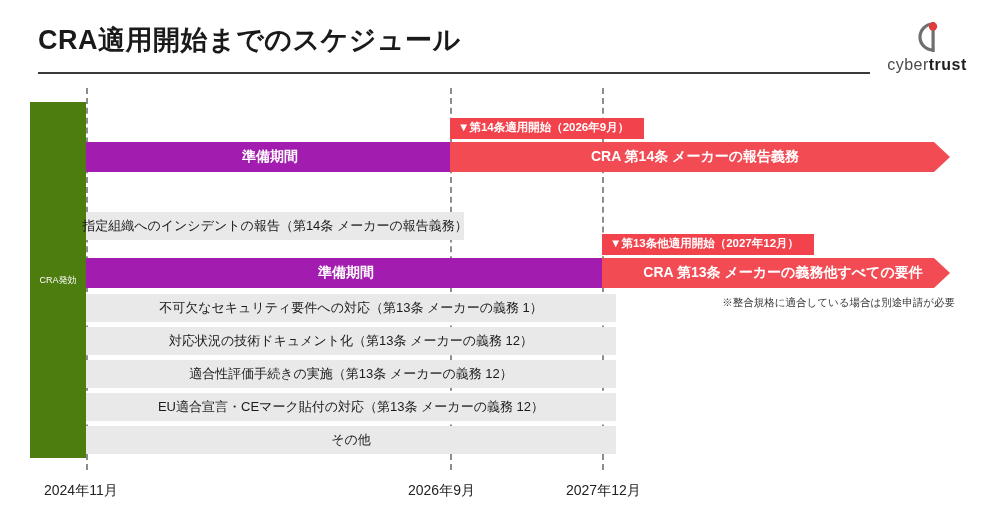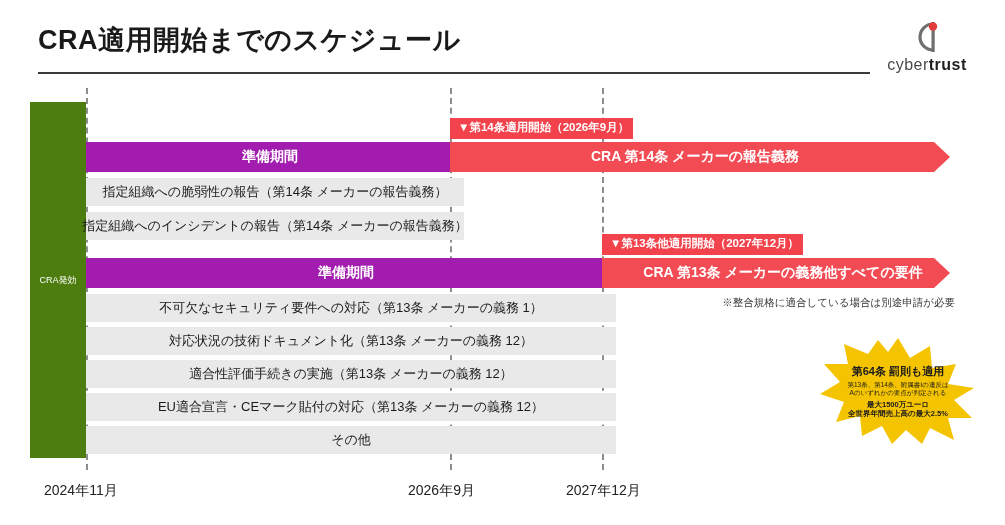--- a/index.html
+++ b/index.html
@@ -130,21 +130,21 @@
   .bar-prep2 { left: 86px; top: 258px; width: 530px; }
   .bar-art13 { left: 602px; top: 258px; width: 348px; padding-left: 24px; }
 
   
   .callout {
     position: absolute;
     background: #f2424b;
     color: #ffffff;
     font-size: 11.5px;
     font-weight: bold;
-    padding: 3px 4px 4px 8px;
+    padding: 3px 15px 4px 8px;
     white-space: nowrap;
     line-height: 1.2;
   }
   .callout.c1 { left: 450px; top: 118px; }
   .callout.c2 { left: 602px; top: 234px; }
 
   
   .row {
     position: absolute;
     height: 28px;
@@ -221,48 +221,35 @@
   <div class="cra-effective">CRA発効</div>
 
   <div class="bar blue bar-prep1">
     <span class="bar-label">準備期間</span>
   </div>
   <div class="callout c1">▼第14条適用開始（2026年9月）</div>
   <div class="bar red bar-art14">
     <span class="bar-label">CRA 第14条 メーカーの報告義務</span>
   </div>
 
-  <div class="row g1" style="top:178px">指定組織への脆弱性の報告（第14条 メーカーの報告義務）</div>
   <div class="row g1" style="top:212px">指定組織へのインシデントの報告（第14条 メーカーの報告義務）</div>
 
   <div class="callout c2">▼第13条他適用開始（2027年12月）</div>
   <div class="bar blue bar-prep2">
     <span class="bar-label">準備期間</span>
   </div>
   <div class="bar red bar-art13">
     <span class="bar-label">CRA 第13条 メーカーの義務他すべての要件</span>
   </div>
   <div class="note">※整合規格に適合している場合は別途申請が必要</div>
 
   <div class="row g2" style="top:294px">不可欠なセキュリティ要件への対応（第13条 メーカーの義務 1）</div>
   <div class="row g2" style="top:327px">対応状況の技術ドキュメント化（第13条 メーカーの義務 12）</div>
   <div class="row g2" style="top:360px">適合性評価手続きの実施（第13条 メーカーの義務 12）</div>
   <div class="row g2" style="top:393px">EU適合宣言・CEマーク貼付の対応（第13条 メーカーの義務 12）</div>
   <div class="row g2" style="top:426px">その他</div>
 
-  <div class="burst">
-    <svg width="160" height="110" viewBox="0 0 160 110" aria-hidden="true">
-      <polygon fill="#f5c400" points="80,2 92,22 112,10 114,32 138,28 130,48 156,52 136,64 154,82 130,82 136,104 112,92 104,108 88,94 74,108 64,90 44,100 42,80 18,86 26,66 2,58 22,46 6,28 30,28 26,8 50,18 60,4 70,16"></polygon>
-    </svg>
-    <div class="burst-text">
-      <div class="burst-t1">第64条 罰則も適用</div>
-      <div class="burst-t2" style="white-space:pre-line">第13条、第14条、附属書Ⅰの違反は
-Aのいずれかの要点が判定される</div>
-      <div class="burst-t3" style="white-space:pre-line">最大1500万ユーロ
-全世界年間売上高の最大2.5%</div>
-    </div>
-  </div>
 
   <div class="axis-label a1">2024年11月</div>
   <div class="axis-label a2">2026年9月</div>
   <div class="axis-label a3">2027年12月</div>
 
 </div>
 
 </body></html>

